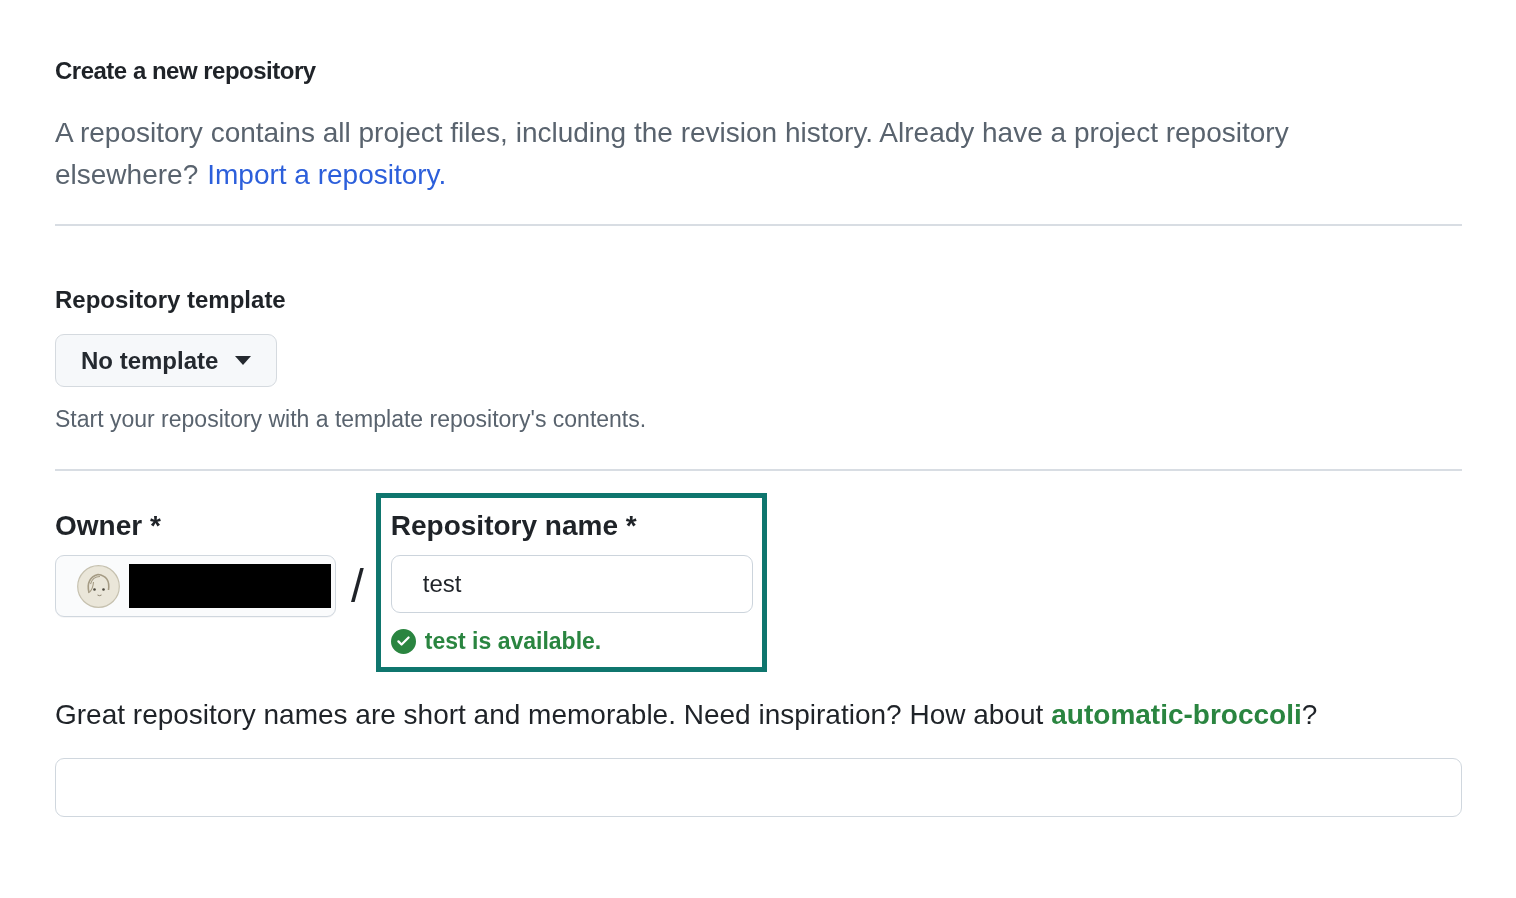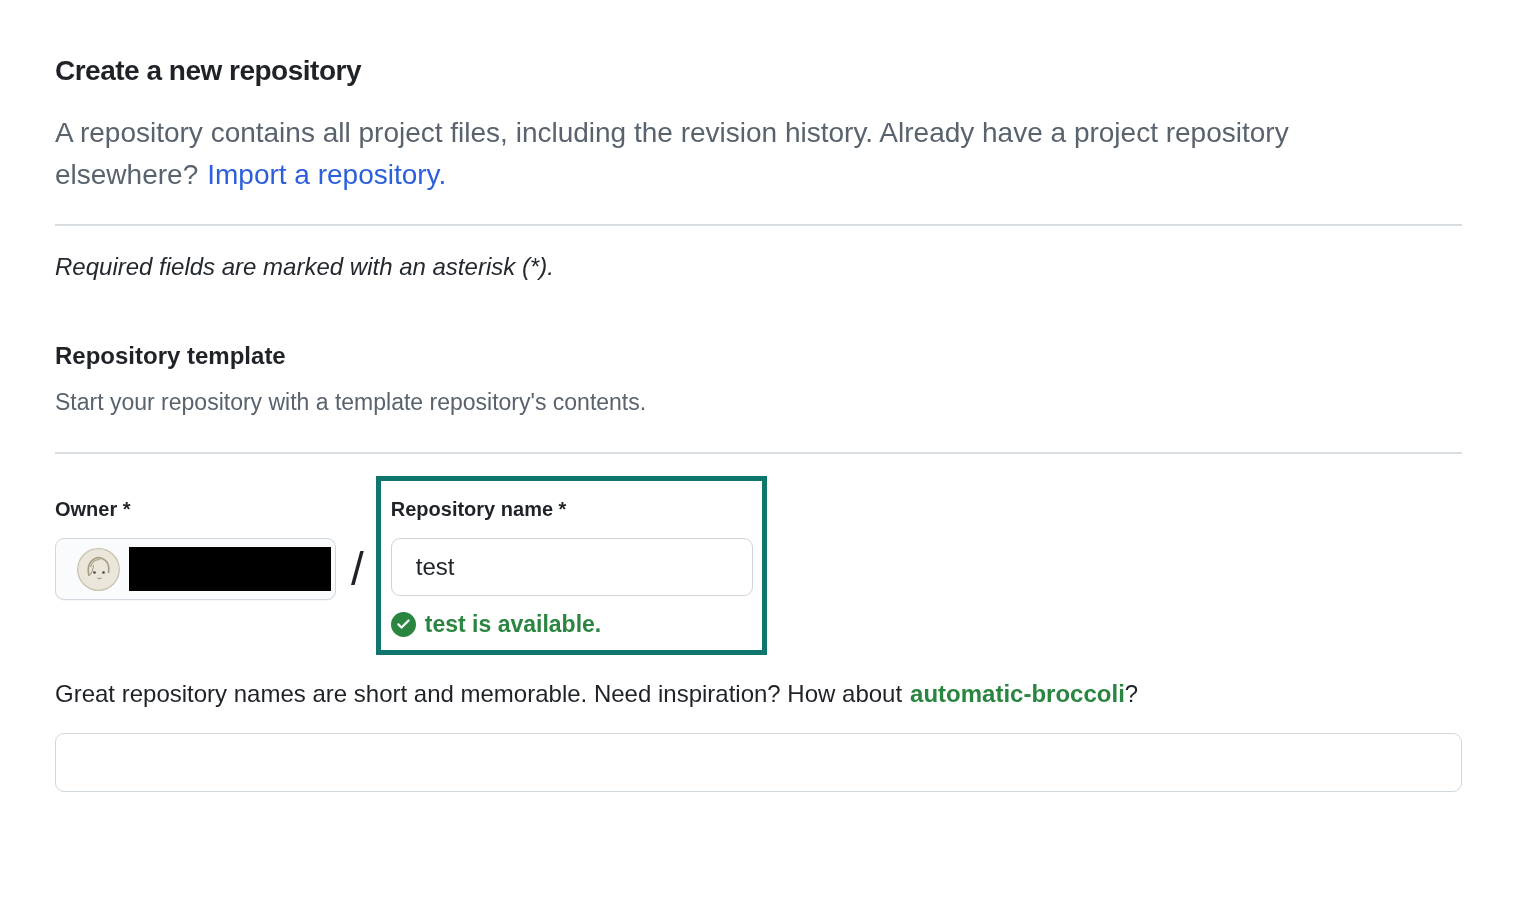--- a/index.html
+++ b/index.html
@@ -5,21 +5,21 @@
   * { box-sizing: border-box; }
   html, body { margin: 0; padding: 0; background: #ffffff; }
   .page {
     width: 1516px; height: 898px; overflow: hidden; background: #ffffff;
     font-family: "Liberation Sans", "DejaVu Sans", sans-serif;
     color: #1f2328;
   }
   .content { padding: 50px 54px 0 55px; }
 
   h1.page-title {
-    margin: 0; font-size: 28px; line-height: 42px; font-weight: 700;
+    margin: 0; font-size: 24px; line-height: 42px; font-weight: 700;
     color: #1f2328; letter-spacing: -0.5px;
   }
   .intro {
     margin-top: 20px; font-size: 28px; line-height: 42px; color: #59636e;
   }
   .intro .link {
     color: #2c5fdb; text-decoration: none; cursor: pointer; margin-left: 9px;
   }
   .divider {
     border: 0; border-top: 2px solid #d8dde3; height: 0; margin: 6px 0 0 0;
@@ -40,51 +40,51 @@
   }
   .caret-down {
     display: inline-block; width: 0; height: 0; margin-left: 17px;
     border-left: 8px solid transparent; border-right: 8px solid transparent;
     border-top: 9px solid #24292f;
   }
   .help-note { margin-top: 19px; font-size: 23px; line-height: 26px; color: #59636e; }
 
   .owner-row { display: flex; align-items: flex-start; margin-top: 22px; }
   .owner-col { padding-top: 20px; }
-  .field-label { font-size: 20px; line-height: 26px; font-weight: 700; color: #1f2328; }
+  .field-label { font-size: 28px; line-height: 26px; font-weight: 700; color: #1f2328; }
   .owner-button {
     margin-top: 16px; display: flex; align-items: center;
     width: 281px; height: 62px; padding: 0 0 0 21px;
     background: #fafbfc; border: 1.5px solid #d0d7de; border-radius: 9px;
     cursor: pointer; box-shadow: 0 1px 0 rgba(31,35,40,0.04);
   }
   .avatar { width: 43px; height: 43px; flex: 0 0 auto; }
   .redacted {
     width: 202px; height: 44px; margin-left: 9px; background: #000000;
   }
   .slash {
     font-size: 46px; font-weight: 500; line-height: 46px; color: #1f2328;
     margin: 70px 12px 0 15px;
   }
   .annotation-box {
     border: 5px solid #0f766e; width: 391px; padding: 15px 10px 12px 10px;
   }
   .repo-name-input {
-    margin-top: 16px; width: 362px; height: 58px; padding: 0 0 0 24px;
+    margin-top: 16px; width: 362px; height: 58px; padding: 0 0 0 31px;
     font-family: inherit; font-size: 24px; color: #1f2328;
     border: 1.5px solid #ccd4dc; border-radius: 9px; background: #ffffff;
     outline: none; display: block;
   }
   .availability { margin-top: 15px; display: flex; align-items: center; }
   .availability .msg {
     margin-left: 9px; font-size: 23px; font-weight: 700; color: #2a8540;
   }
   .check-icon { width: 25px; height: 25px; flex: 0 0 auto; }
 
-  .suggestion { font-size: 24px; line-height: 30px; color: #1f2328; }
+  .suggestion { font-size: 28px; line-height: 30px; color: #1f2328; }
   .suggestion .suggested { color: #2a8540; font-weight: 700; margin-left: 8px; }
 
   .description-label-row { margin-top: 36px; font-size: 24px; line-height: 28px; }
   .description-label-row .label-main { font-weight: 700; color: #1f2328; }
   .description-label-row .optional { margin-left: 10px; font-size: 21px; font-weight: 600; color: #6a737d; }
   .description-input {
     margin-top: 16px; width: 1407px; height: 59px; padding: 0 20px;
     font-family: inherit; font-size: 24px; color: #1f2328;
     border: 1.5px solid #d0d7de; border-radius: 9px; background: #ffffff;
     outline: none; display: block;
@@ -97,24 +97,27 @@
   <div class="content">
 
     <h1 class="page-title">Create a new repository</h1>
 
     <p class="intro"><span>A repository contains all project files, including the revision history. Already have a project repository</span><br>
       <span>elsewhere?</span><a class="link">Import a repository.</a>
     </p>
 
     <div class="divider"></div>
 
-    <p class="required-note">Required fields are marked with an asterisk (*).</p>
 
     <div class="section-heading">Repository template</div>
 
+    <button class="template-dropdown">
+      <span>No template</span>
+      <span class="caret-down"></span>
+    </button>
 
     <p class="help-note">Start your repository with a template repository's contents.</p>
 
     <div class="divider" style="margin-top:37px;"></div>
 
     <div class="owner-row">
 
       <div class="owner-col">
         <div class="field-label">Owner *</div>
         <button class="owner-button">

